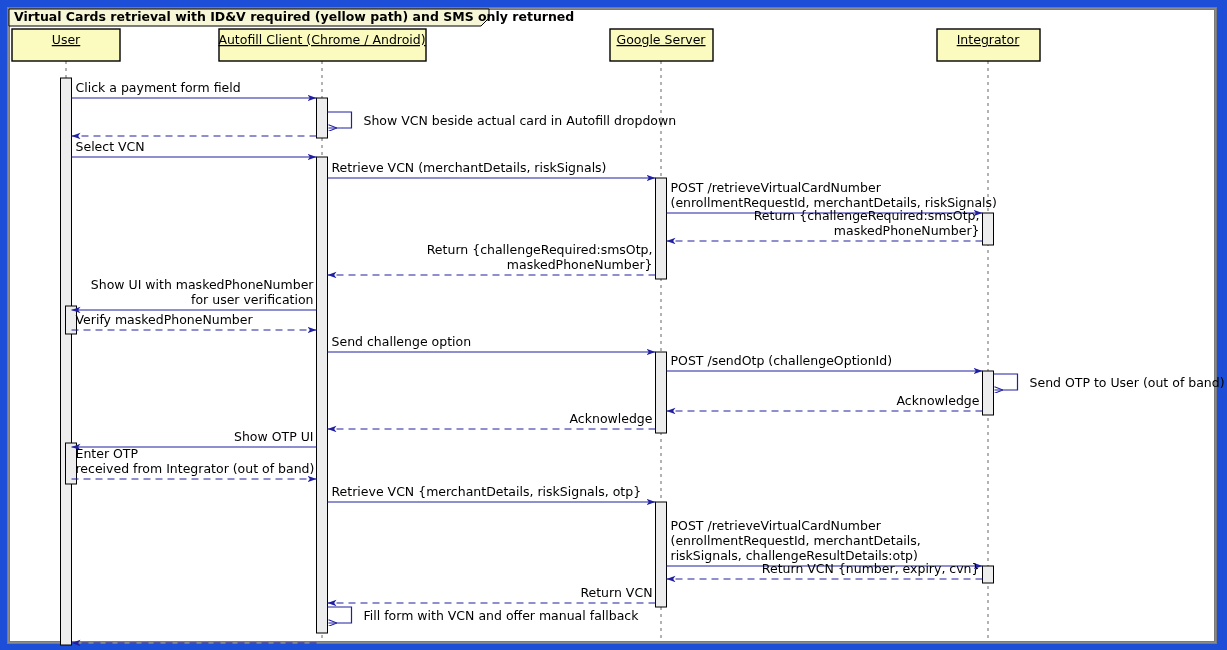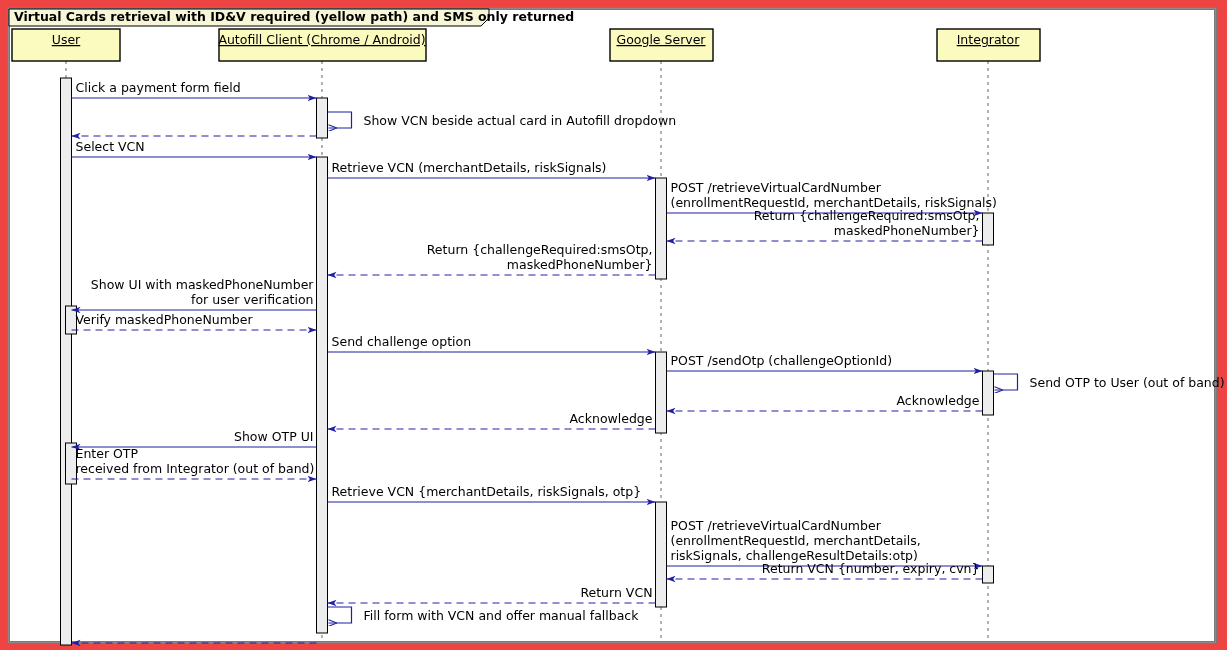--- a/index.html
+++ b/index.html
@@ -1,17 +1,17 @@
 <!DOCTYPE html>
 <html><head>
 <meta charset="utf-8">
 <style>
   html,body{margin:0;padding:0;background:#ffffff;}
   body{width:1227px;height:650px;font-family:"DejaVu Sans","Liberation Sans",sans-serif;}
-  #stage{position:relative;width:1227px;height:650px;overflow:hidden;background:#ef4444;}
+  #stage{position:relative;width:1227px;height:650px;overflow:hidden;background:#1d4ed8;}
   svg{display:block;}
   .msg-label{font-family:"DejaVu Sans","Liberation Sans",sans-serif;font-size:12.5px;fill:#000;}
   .actor-label{font-family:"DejaVu Sans","Liberation Sans",sans-serif;font-size:12.5px;fill:#000;text-decoration:underline;}
   .frame-title{font-family:"DejaVu Sans","Liberation Sans",sans-serif;font-size:12.5px;font-weight:bold;fill:#000;}
 </style>
 </head>
 <body>
 
 <div id="stage">
   <svg id="diagram-svg" width="1227" height="650" viewBox="0 0 1227 650">

